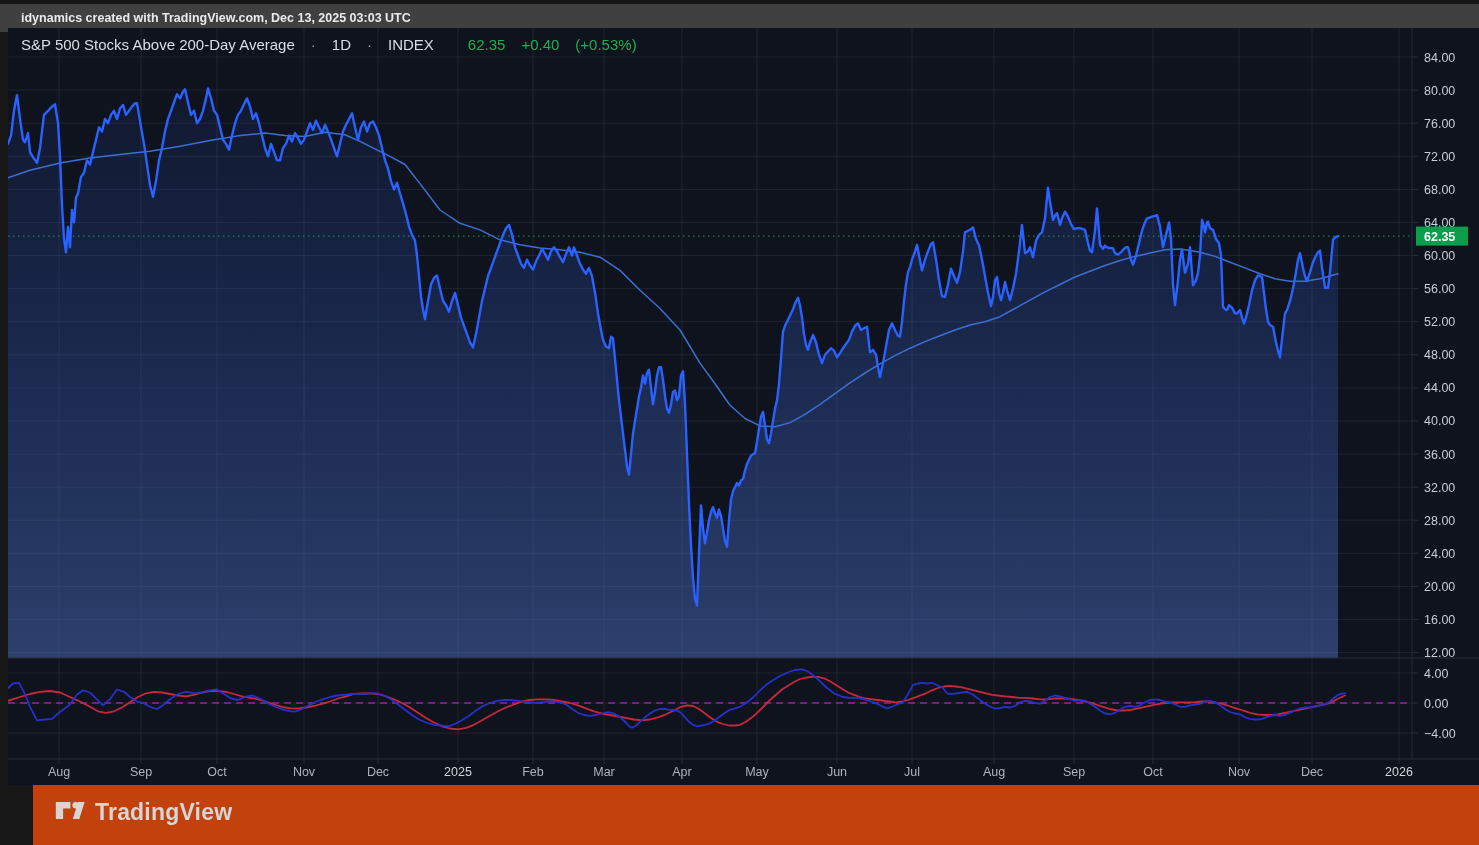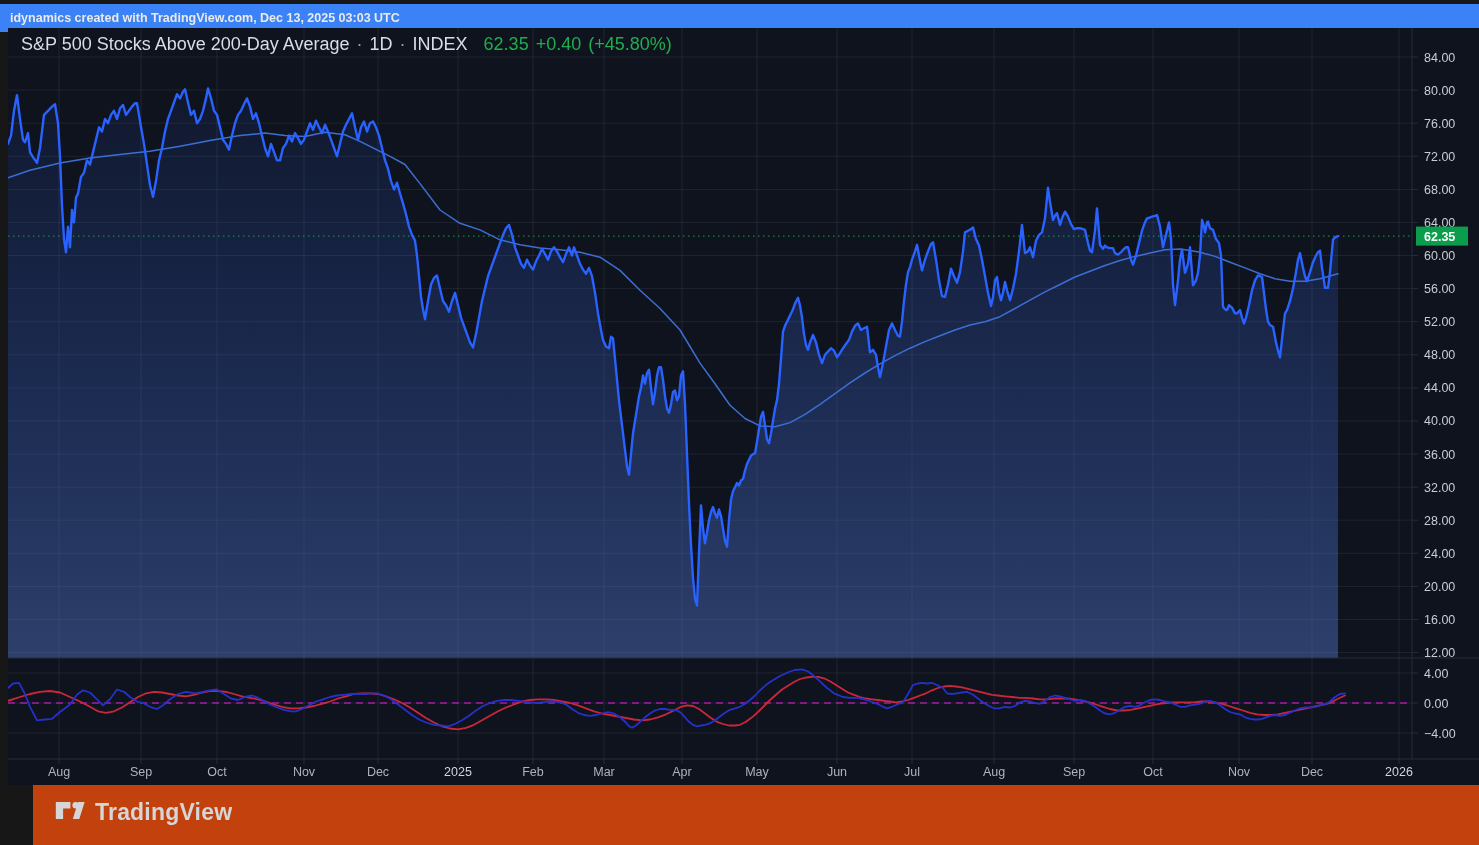--- a/index.html
+++ b/index.html
@@ -1,22 +1,22 @@
 <!DOCTYPE html>
 <html><head>
 <meta charset="utf-8">
 <style>
   html,body{margin:0;padding:0;background:#171717;width:1479px;height:845px;overflow:hidden;
             font-family:"Liberation Sans", sans-serif;}
-  #attribution-bar{position:absolute;left:0;top:4px;width:1479px;height:28px;background:#3b82f6;
-    color:#eaeaea;font-size:12.5px;font-weight:bold;line-height:28px;padding-left:10px;box-sizing:border-box;}
+  #attribution-bar{position:absolute;left:0;top:4px;width:1479px;height:28px;background:#404040;
+    color:#eaeaea;font-size:12.5px;font-weight:bold;line-height:28px;padding-left:21px;box-sizing:border-box;}
   #chart-widget{position:absolute;left:8px;top:28px;width:1471px;height:757px;background:#0f131d;}
   #chart-svg{position:absolute;left:0;top:0;}
   #chart-header{position:absolute;left:13px;top:7px;height:18px;display:flex;align-items:center;
-    gap:7px;font-size:18px;color:#dadde5;white-space:nowrap;z-index:5;}
+    gap:16px;font-size:15px;color:#dadde5;white-space:nowrap;z-index:5;}
   #chart-header .sep{color:#9aa0ad;}
   #chart-header .green{color:#1fae4e;}
   #chart-header .gap{width:2px;}
   #footer-bar{position:absolute;left:0;top:785px;width:1479px;height:60px;background:#c2410c;margin-left:33px;}
   #tv-logo{position:absolute;left:22px;top:14px;display:flex;align-items:center;gap:10px;cursor:pointer;}
   #tv-logo-text{color:#d6d6d6;font-size:23px;font-weight:bold;letter-spacing:0.2px;}
   text{font-family:"Liberation Sans", sans-serif;}
 </style>
 </head>
 <body>
@@ -28,21 +28,21 @@
 <div id="chart-widget">
   <div id="chart-header">
     <span>S&amp;P 500 Stocks Above 200-Day Average</span>
     <span class="sep">·</span>
     <span>1D</span>
     <span class="sep">·</span>
     <span>INDEX</span>
     <span class="gap"></span>
     <span class="green">62.35</span>
     <span class="green">+0.40</span>
-    <span class="green">(+45.80%)</span>
+    <span class="green">(+0.53%)</span>
   </div>
   <svg id="chart-svg" width="1471" height="757">
       <defs>
         <linearGradient id="areaGrad" x1="0" y1="29" x2="0" y2="630" gradientUnits="userSpaceOnUse">
           <stop offset="0%" stop-color="rgba(41,98,255,0.05)"></stop>
           <stop offset="100%" stop-color="rgba(88,126,214,0.42)"></stop>
         </linearGradient>
       </defs>
       <g>
         <line x1="51" y1="0" x2="51" y2="731" stroke="rgba(170,180,205,0.10)" stroke-width="1"></line>

